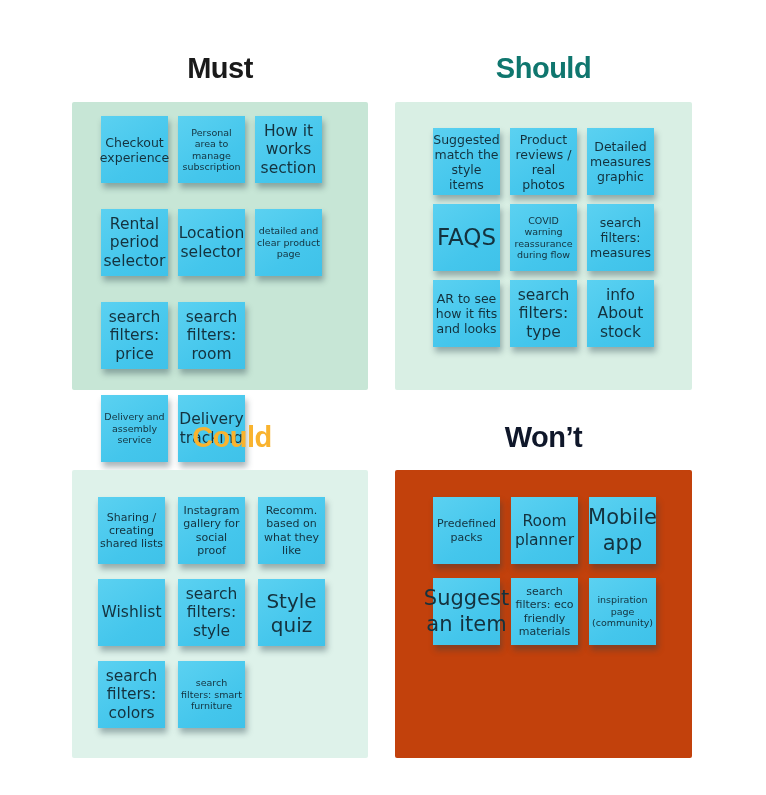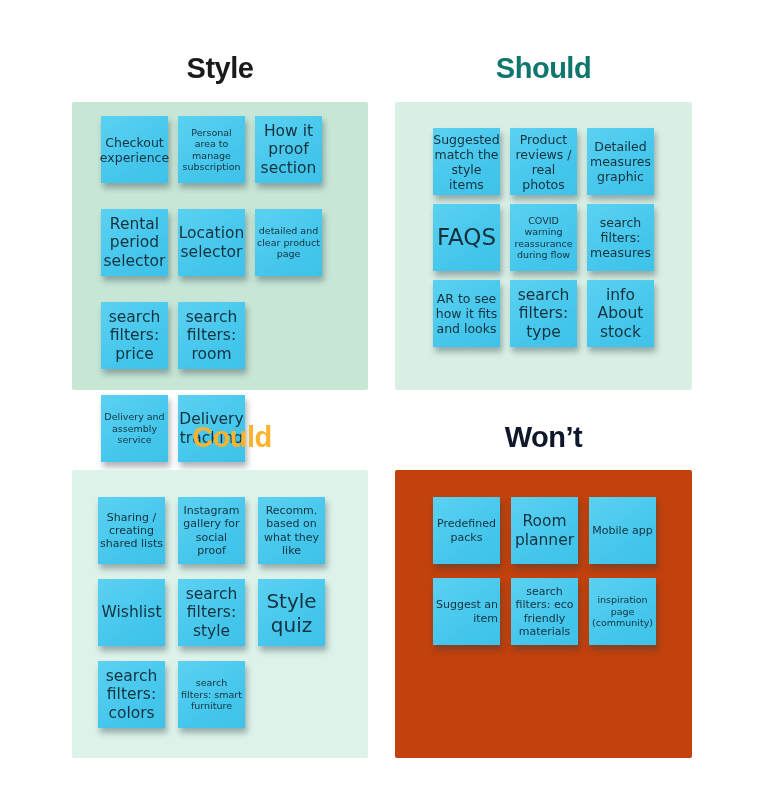--- a/index.html
+++ b/index.html
@@ -61,41 +61,41 @@
     justify-content: center;
     text-align: center;
     color: #14323e;
     cursor: pointer;
   }
   .note-text { line-height: 1.2; }
   .size-xs  .note-text { font-size: 9.5px;  }
   .size-sm  .note-text { font-size: 11px;   }
   .size-md  .note-text { font-size: 12.5px; }
   .size-lg  .note-text { font-size: 15.5px; }
-  .size-xl  .note-text { font-size: 11px; text-align: right; }
+  .size-xl  .note-text { font-size: 21px; }
   .size-xxl .note-text { font-size: 20px;   }
   .size-big .note-text { font-size: 23px;   }
 </style>
 </head>
 <body>
 
 <div class="board">
     <section class="section sec-must">
-    <h2 class="section-title" style="color: rgb(26, 26, 26);">Style</h2>
+    <h2 class="section-title" style="color: rgb(26, 26, 26);">Must</h2>
     <div class="panel" style="background: rgb(199, 230, 214);">
       <div class="notes">
           <div class="note-row">
             <div class="note size-md">
     <span class="note-text">Checkout experience</span>
   </div>
             <div class="note size-xs">
     <span class="note-text">Personal area to manage subscription</span>
   </div>
             <div class="note size-lg">
-    <span class="note-text">How it proof section</span>
+    <span class="note-text">How it works section</span>
   </div>
           </div>
           <div class="note-row">
             <div class="note size-lg">
     <span class="note-text">Rental period selector</span>
   </div>
             <div class="note size-lg">
     <span class="note-text">Location selector</span>
   </div>
             <div class="note size-xs">

